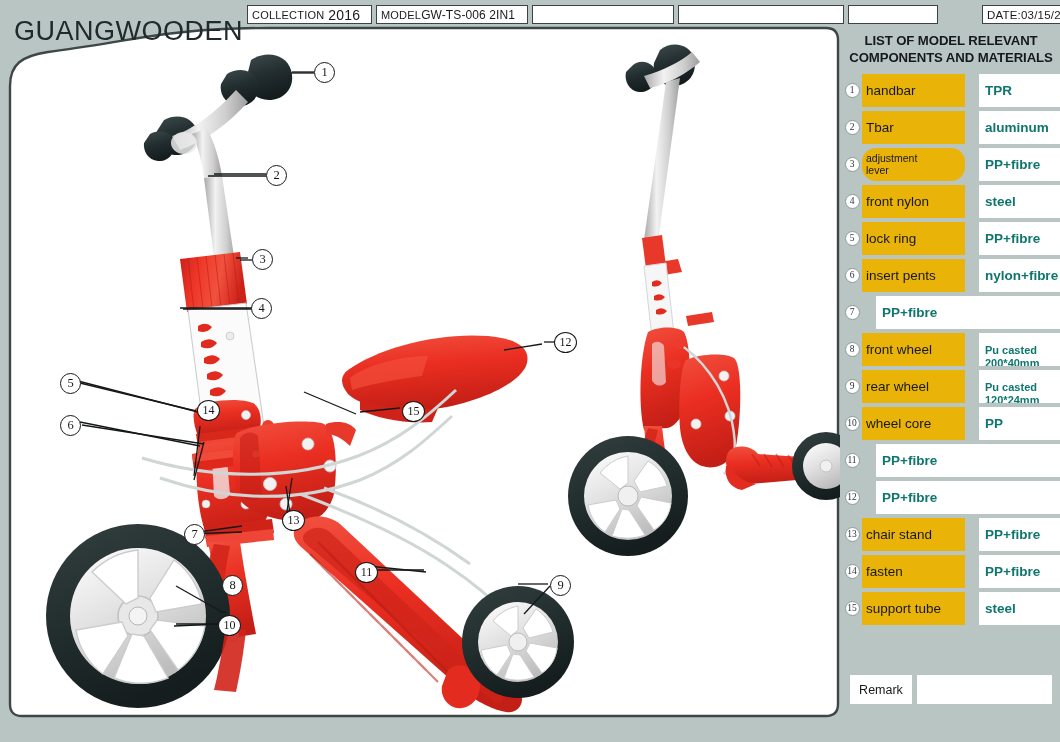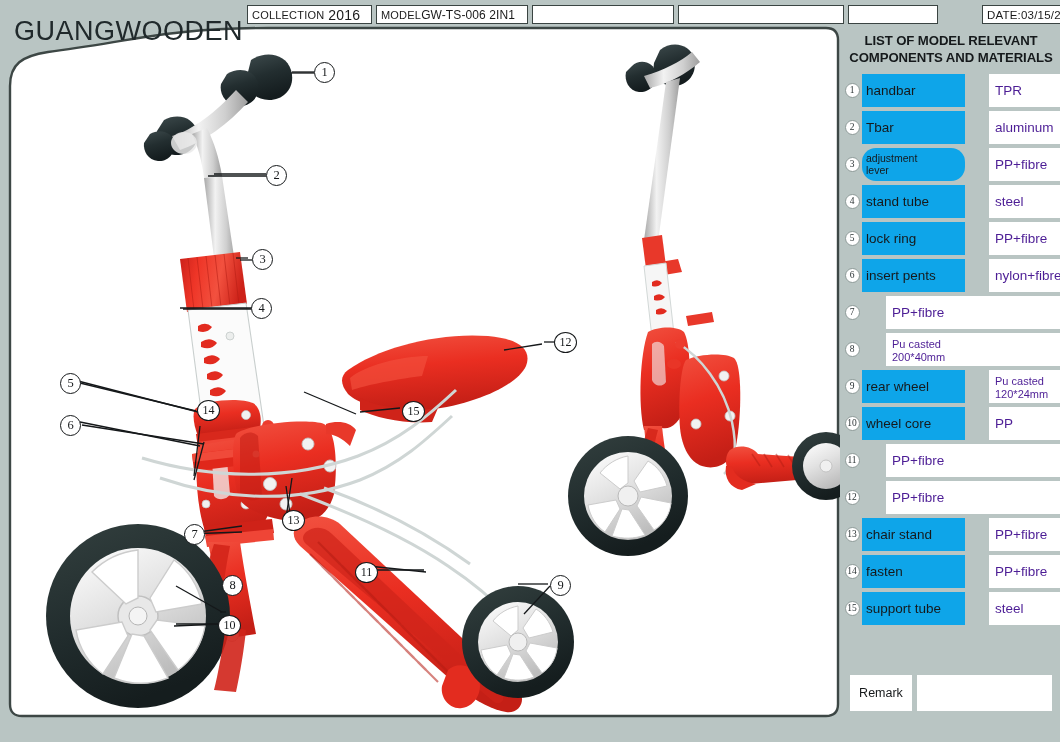--- a/index.html
+++ b/index.html
@@ -122,48 +122,49 @@
     display:flex; align-items:center; justify-content:center;
     width: 15px; height: 15px;
     border: 1px solid #8d9a98;
     border-radius: 50%;
     background: #ffffff;
     font-size: 9.5px;
     line-height: 1;
   }
   .sb-name {
     flex: 0 0 103px;
-    background: #0ea5e9;
+    background: #eab308;
     display: flex; align-items: center;
     padding-left: 4px;
     font-size: 13.5px;
     color: #16191b;
     line-height: 13px;
     overflow: hidden;
   }
   .sb-name.two-line { font-size: 10.5px; line-height: 12px; display: block; padding-top: 4px; border-radius: 14px; }
   .sb-mat {
     flex: 1;
-    margin-left: 24px;
+    margin-left: 14px;
     background: #ffffff;
     display: flex; align-items: center;
     padding-left: 6px;
     font-size: 13.5px;
-    color: #4c1d95;
+    color: #0f766e;
     line-height: 13px;
     overflow: hidden;
-  }
-  .sb-mat.two-line { font-size: 11px; line-height: 13px; display: block; padding-top: 5px; }
+    font-weight: bold;
+  }
+  .sb-mat.two-line { font-size: 11px; line-height: 13px; display: block; padding-top: 11px; }
 
   .remark-row {
     position: absolute;
     left: 8px; top: 645px;
     display: flex;
     width: 202px;
-    height: 36px;
+    height: 29px;
   }
   .remark-label {
     width: 62px;
     background: #ffffff;
     display: flex; align-items: center; justify-content: center;
     font-size: 12.5px; color: #16191b;
   }
   .remark-value {
     flex: 1; margin-left: 5px;
     background: #ffffff;
@@ -558,21 +559,21 @@
         </div>
         <div class="sb-mat">
           <div>PP+fibre</div>
         </div>
       </div>
       <div class="sb-row">
         <div class="sb-num">
           <span>4</span>
         </div>
         <div class="sb-name">
-          <div>stand tube</div>
+          <div>front nylon</div>
         </div>
         <div class="sb-mat">
           <div>steel</div>
         </div>
       </div>
       <div class="sb-row">
         <div class="sb-num">
           <span>5</span>
         </div>
         <div class="sb-name">
@@ -597,20 +598,23 @@
         <div class="sb-num">
           <span>7</span>
         </div>
         <div class="sb-mat">
           <div>PP+fibre</div>
         </div>
       </div>
       <div class="sb-row">
         <div class="sb-num">
           <span>8</span>
+        </div>
+        <div class="sb-name">
+          <div>front wheel</div>
         </div>
         <div class="sb-mat two-line">
           <div>Pu casted</div>
           <div>200*40mm</div>
         </div>
       </div>
       <div class="sb-row">
         <div class="sb-num">
           <span>9</span>
         </div>

